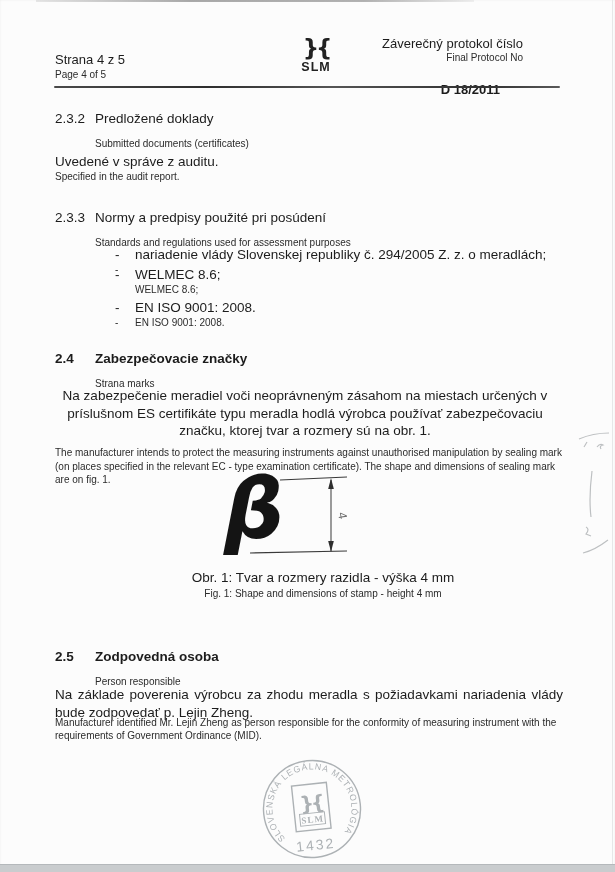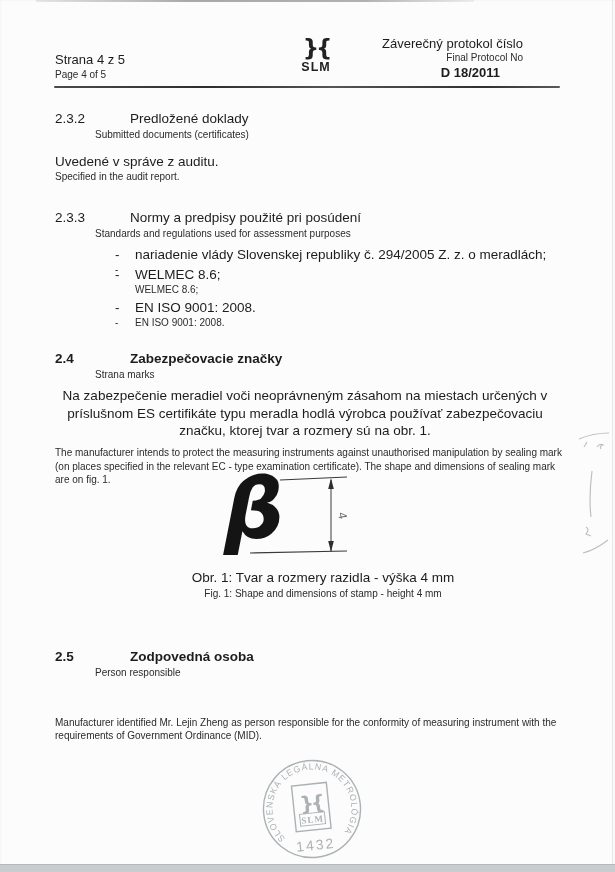--- a/index.html
+++ b/index.html
@@ -19,29 +19,29 @@
 
   
   .hdr-left  { left: 55px; top: 51px; }
   .hdr-left .sk { font-size: 13px; }
   .hdr-logo  { left: 288px; top: 37px; width: 56px; text-align: center; }
   .logo-glyph { font-weight: 800; font-size: 23px; line-height: 22px; letter-spacing: -3px; color: #222; font-family: "DejaVu Sans", sans-serif; }
   .logo-text  { font-weight: 800; font-size: 12.5px; letter-spacing: 1px; margin-top: 1px; color: #222; }
   .hdr-right { right: 92px; top: 37px; text-align: right; }
   .hdr-right .sk { font-size: 13px; line-height: 14px; }
   .hdr-right .en { line-height: 13px; }
-  .hdr-right .proto-no { font-size: 13px; font-weight: bold; padding-right: 23px; margin-top: 1px; }
+  .hdr-right .proto-no { font-size: 13px; font-weight: bold; padding-right: 23px; margin-top: 18px; }
   .hdr-rule { left: 54px; top: 86px; width: 506px; height: 2px;
               background: linear-gradient(to right, #4a4a4a, #2e2e2e 30%, #555 55%, #303030 85%, #5a5a5a); border-radius: 1px; }
 
   
   .sec-head { left: 55px; }
-  .sec-row  { display: flex; gap: 35px; }
+  .sec-row  { display: flex; }
   .sec-num  { width: 40px; flex: none; }
-  .sec-sub  { margin-left: 40px; margin-top: 1px; }
+  .sec-sub  { margin-left: 40px; margin-top: 10px; }
 
   
   .doc-list { left: 115px; top: 246px; width: 460px; }
   .li-line { position: relative; padding-left: 20px; }
   .li-dash { position: absolute; left: 0; top: 0; }
   .li-gap { height: 3px; }
 
   
   .para-24-sk { left: 55px; top: 387px; width: 500px; line-height: 17.5px; text-align: center; }
   .para-24-en { left: 55px; top: 446px; width: 508px; line-height: 13.5px; }
@@ -170,20 +170,21 @@
   </div>
 
   <div class="abs sec-head" style="top:648px;">
     <div class="sec-row sk bold">
       <span class="sec-num">2.5</span>
       <span>Zodpovedná osoba</span>
     </div>
     <div class="sec-sub en">Person responsible</div>
   </div>
 
+  <div class="abs sk para-25-sk">Na základe poverenia výrobcu za zhodu meradla s požiadavkami nariadenia vlády bude zodpovedať p. Lejin Zheng.</div>
   <div class="abs en para-25-en">Manufacturer identified Mr. Lejin Zheng as person responsible for the conformity of measuring instrument with the requirements of Government Ordinance (MID).</div>
 
   <svg class="stamp-svg abs" width="120" height="118" viewBox="0 0 120 118">
     <g transform="rotate(-6 60 59)" stroke="#999fa3" fill="none">
       <circle cx="60" cy="59" r="48.5" stroke-width="1.4"></circle>
       <path id="ringPath" d="M 32.1 86.9 A 39.5 39.5 0 1 1 87.9 86.9" stroke="none" fill="none"></path>
       <text font-family="Liberation Sans, sans-serif" font-size="9" fill="#999fa3" stroke="none" letter-spacing="1">
         <textPath href="#ringPath" startOffset="2" textLength="182" lengthAdjust="spacingAndGlyphs">SLOVENSKÁ LEGÁLNA METROLÓGIA</textPath>
       </text>
       <rect x="42" y="34" width="35" height="46" stroke-width="1.4"></rect>

